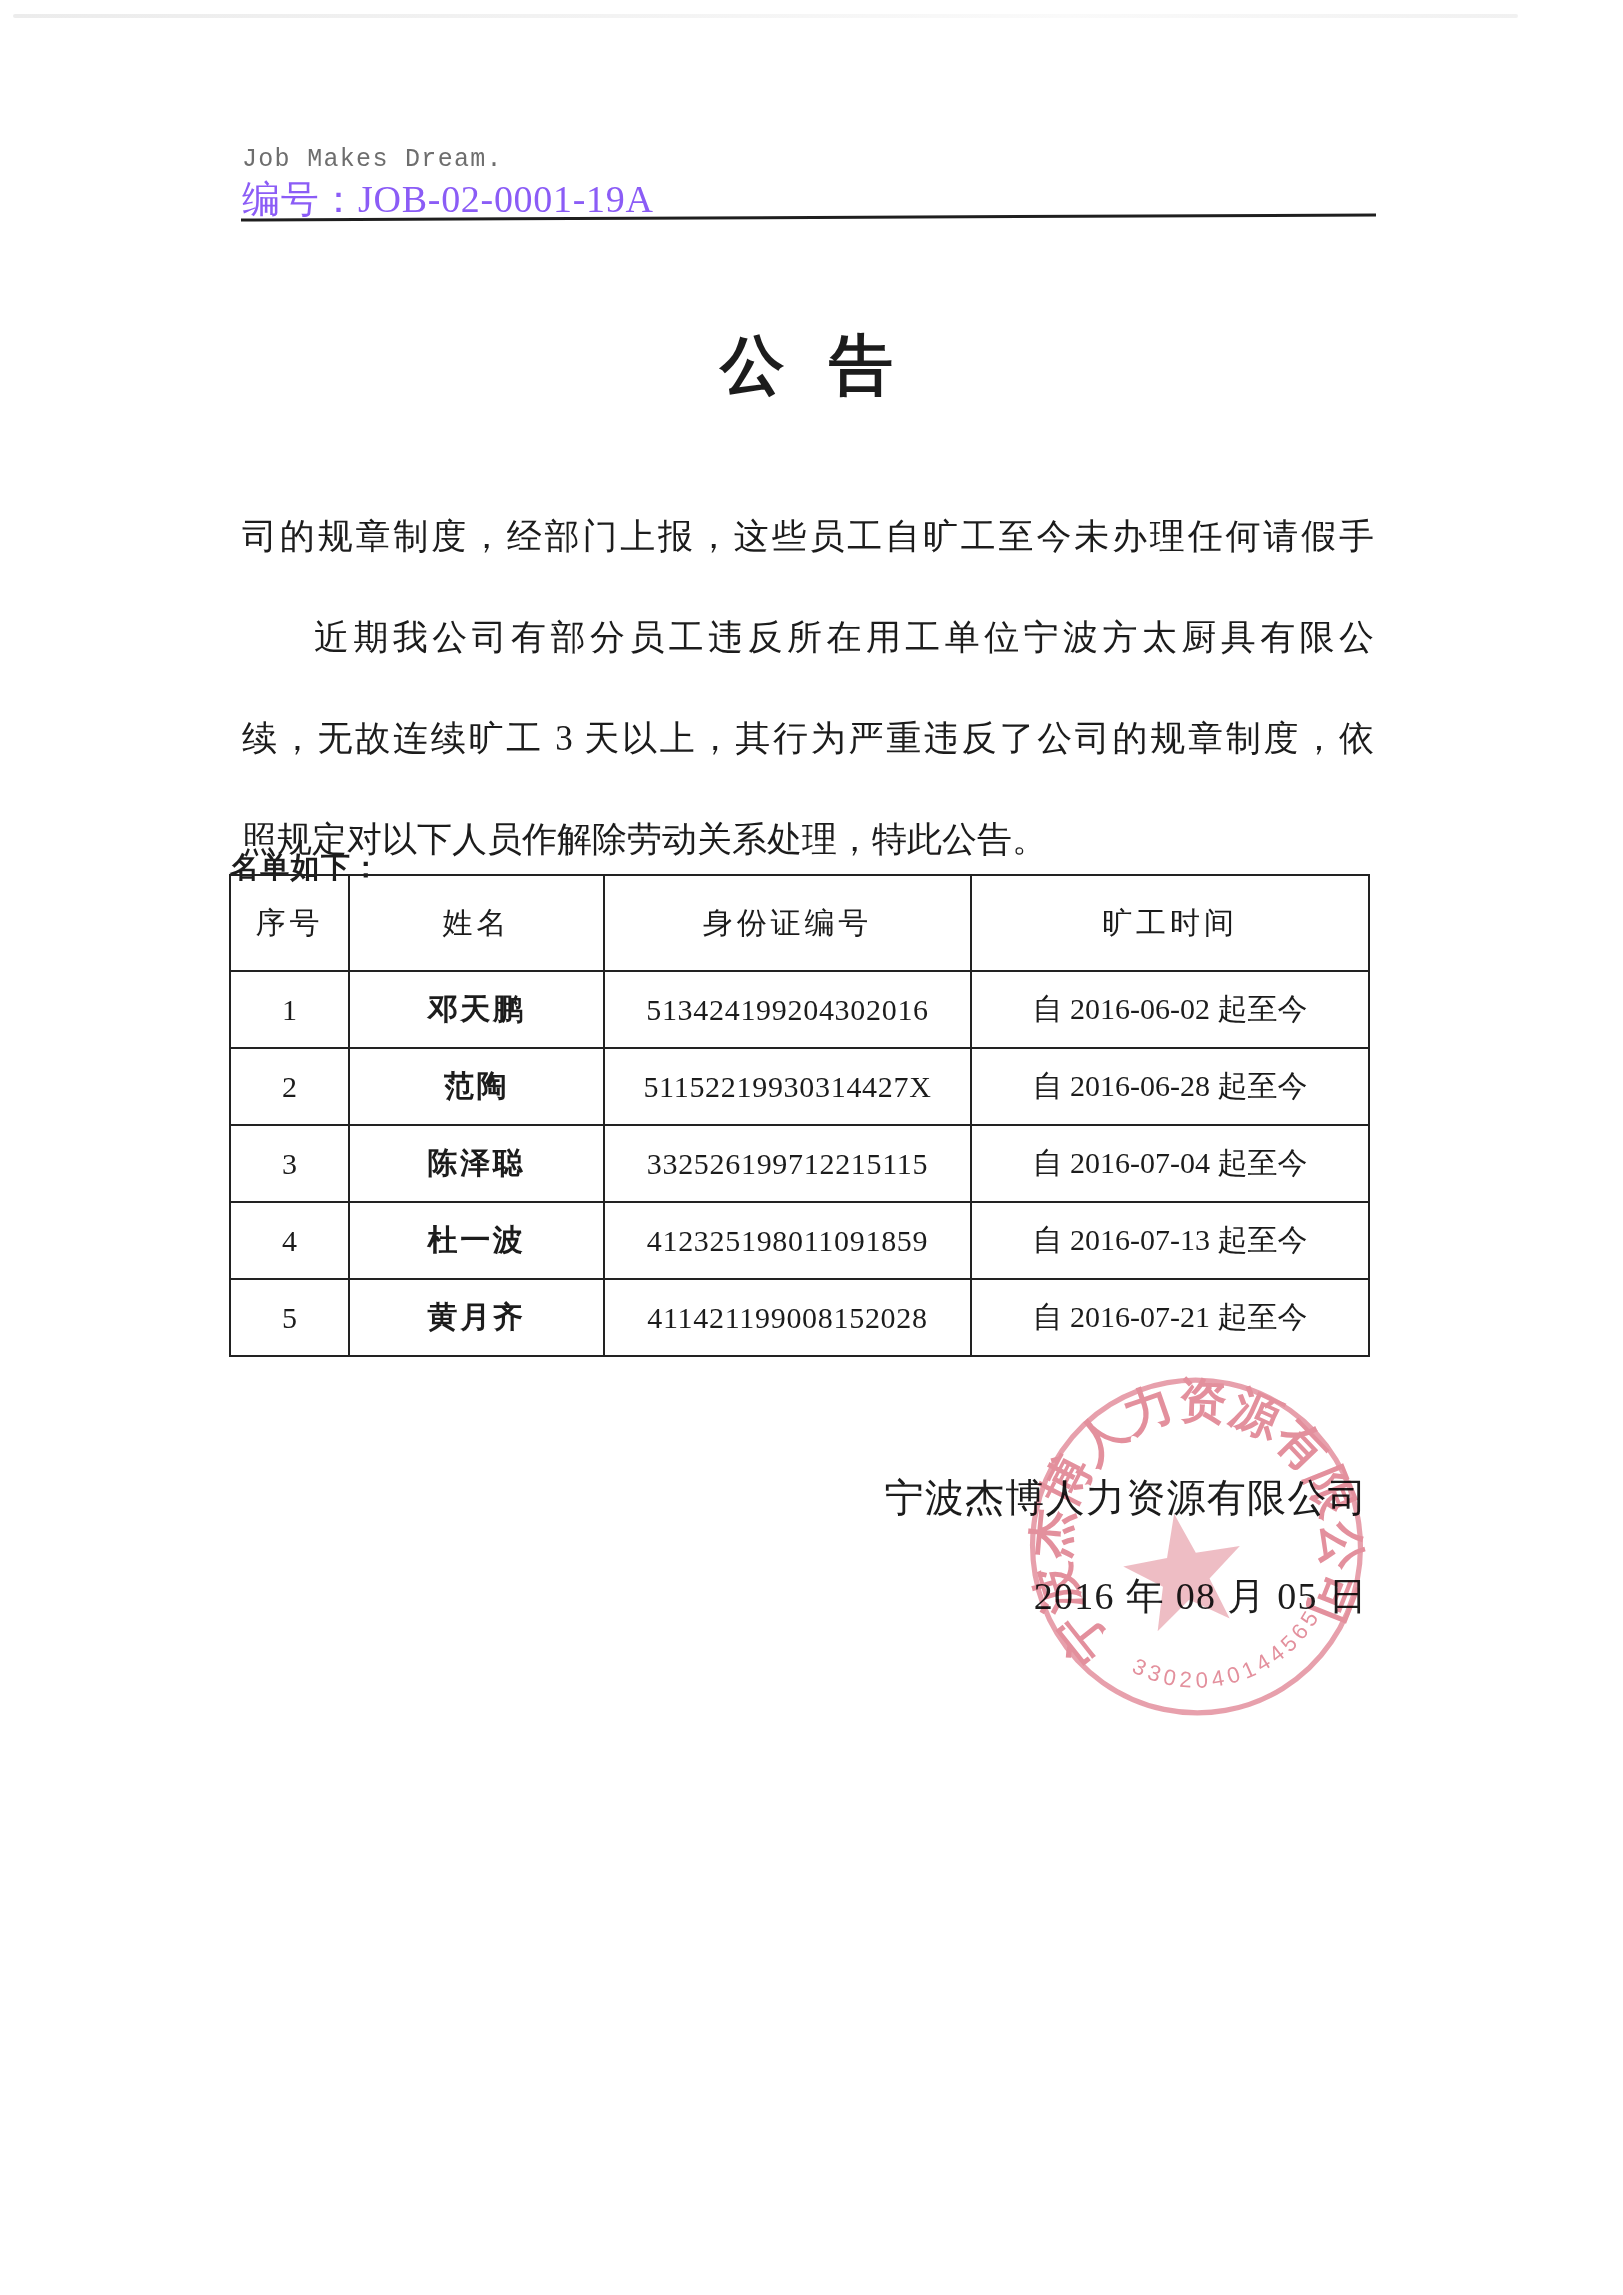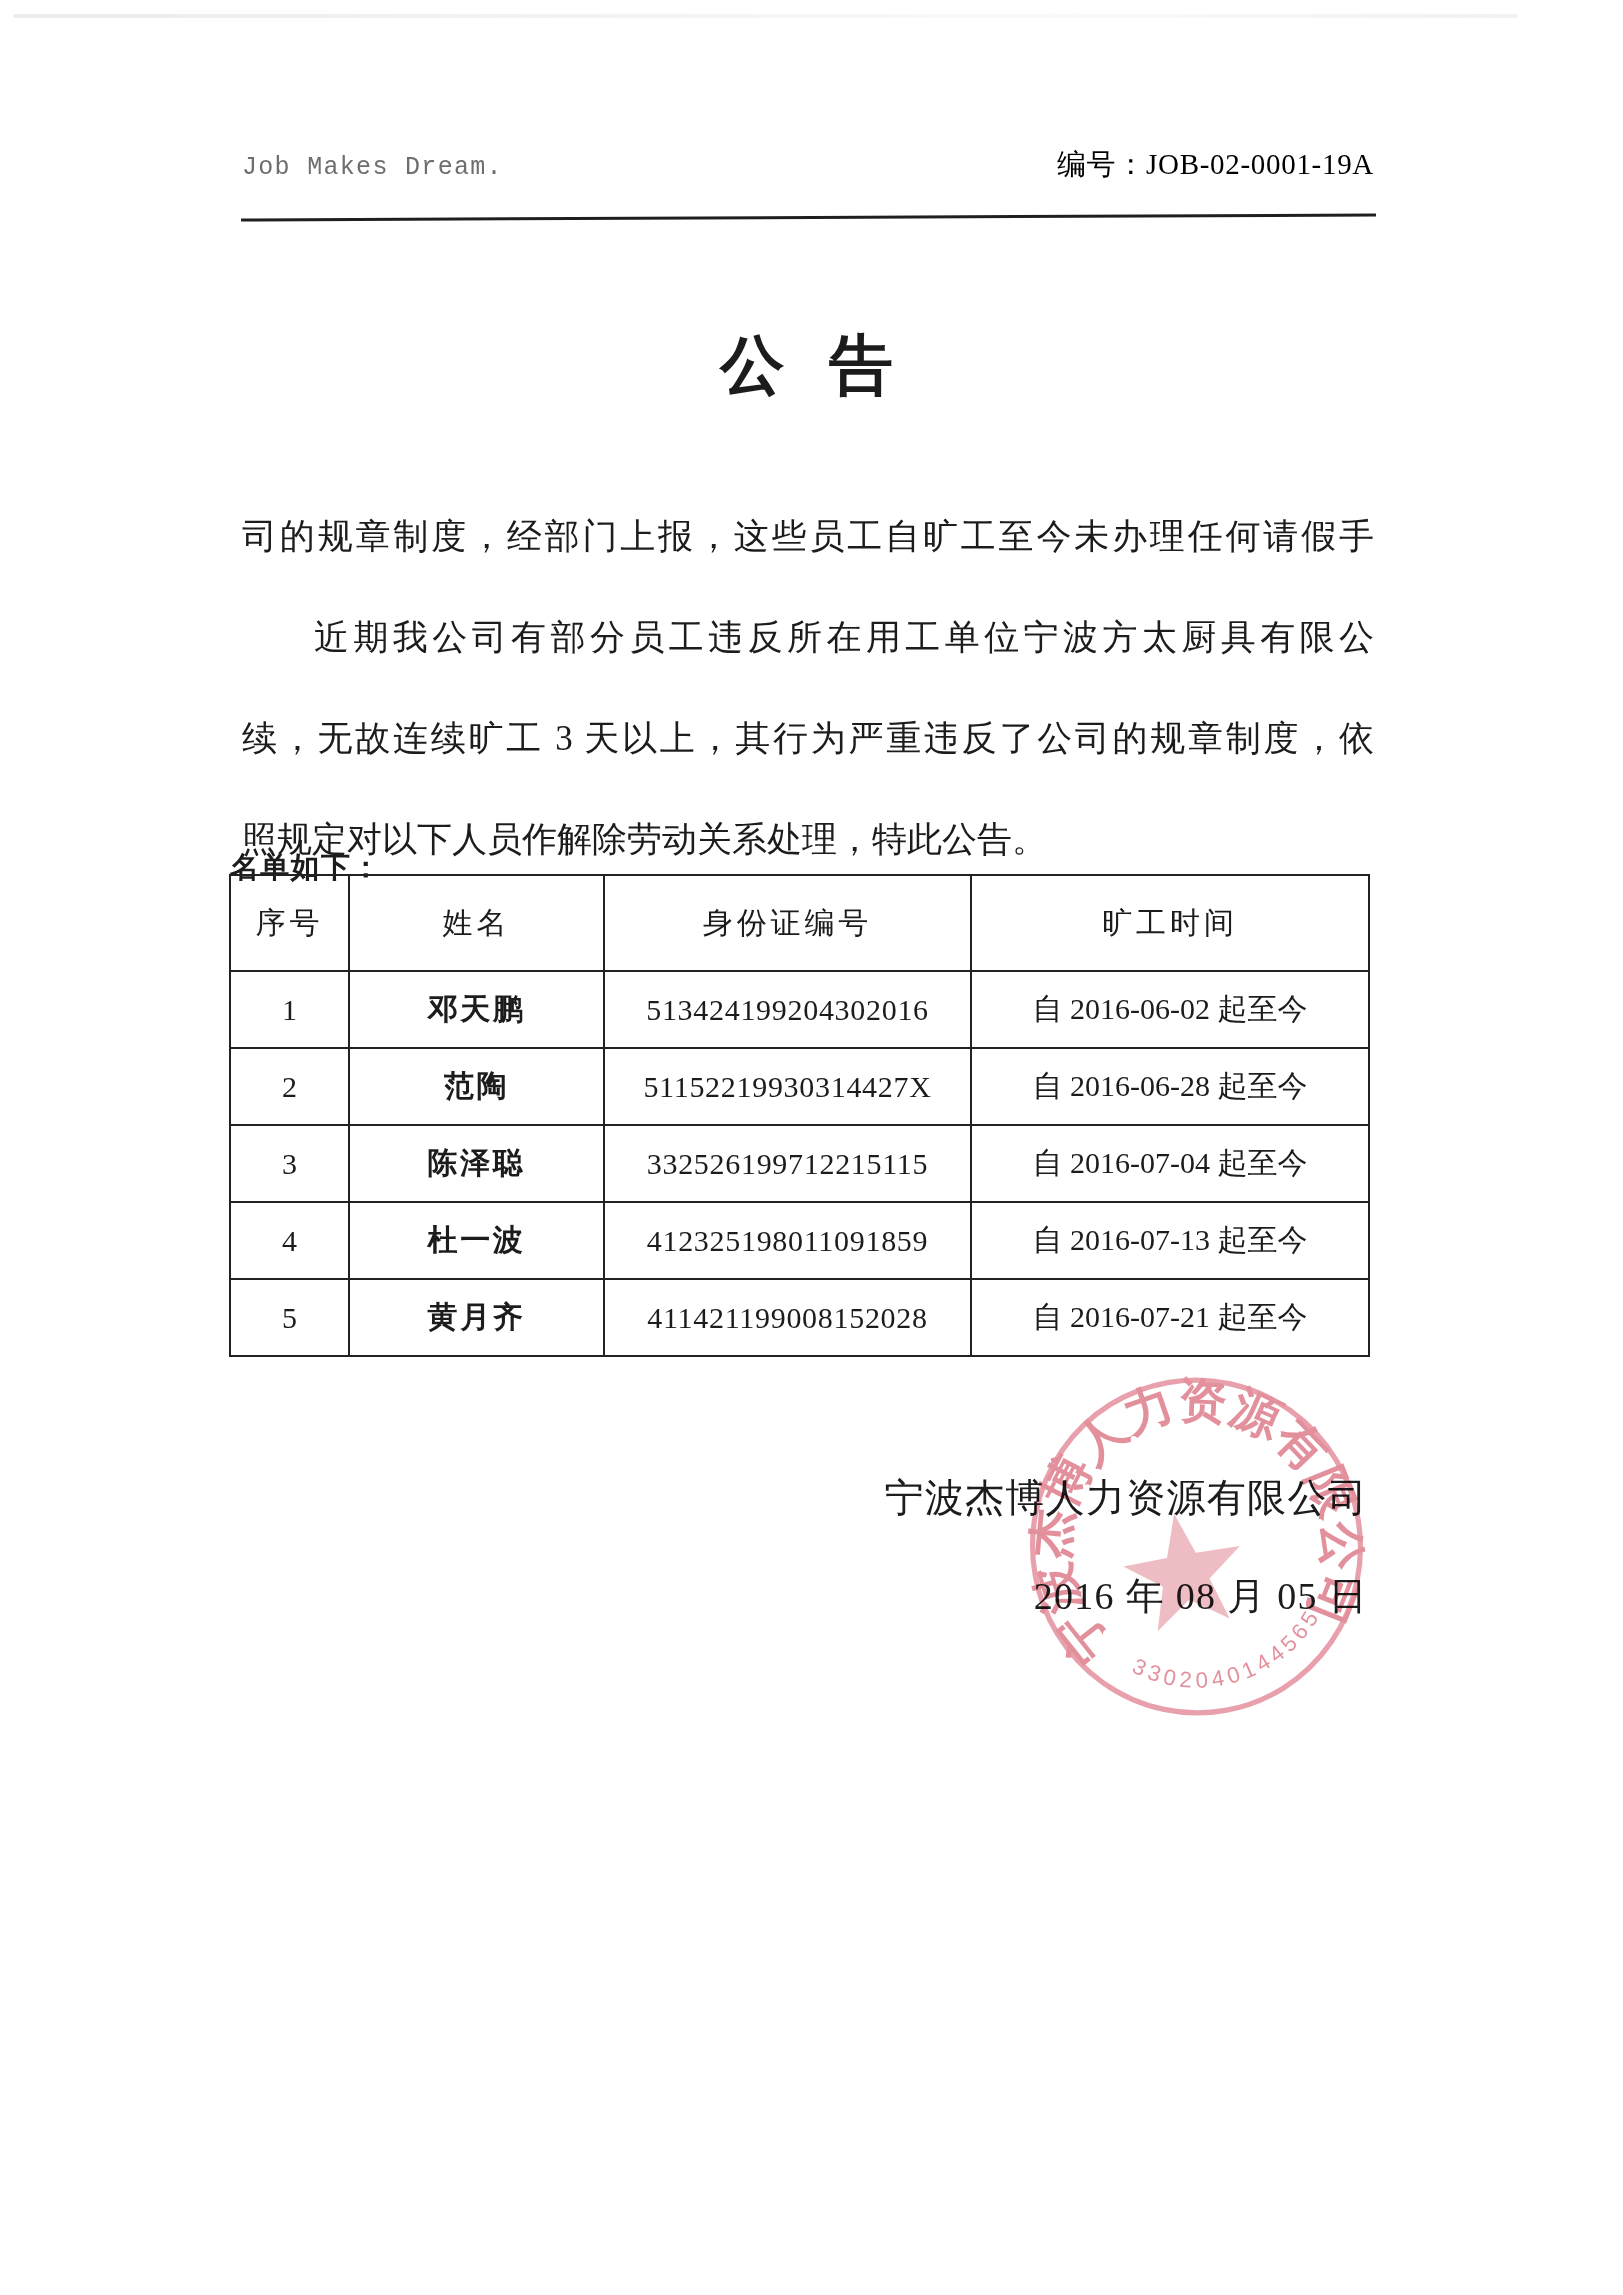--- a/index.html
+++ b/index.html
@@ -12,28 +12,28 @@
     overflow:hidden;
   }
   .scan-streak{
     position:absolute;left:13px;top:14.4px;width:1505px;height:3.9px;
     background:linear-gradient(90deg,#ececec 0%,#f3f3f3 40%,#fafafa 70%,#f1f1f1 100%);
     border-radius:2px;
   }
   
   .doc-header{
     position:absolute;left:242px;top:145px;width:1132px;
-    display:flex;justify-content:space-between;align-items:baseline;
+    display:flex;justify-content:space-between;align-items:baseline;flex-direction:column;
   }
   .brand{
     font-family:"Liberation Mono","DejaVu Sans Mono",monospace;
     font-size:25px;color:#6e6e6e;letter-spacing:1.3px;
   }
   .doc-no{
-    font-size:29px;color:#000000;letter-spacing:0.7px;
+    font-size:38px;color:#8b5cf6;letter-spacing:0.7px;
   }
   .header-rule{
     position:absolute;left:241px;top:216px;width:1135px;height:3.3px;
     background:#1f1f1f;transform:rotate(-0.25deg);
   }
   
   .doc-title{
     position:absolute;left:242px;top:322px;width:1132px;
     text-align:center;font-size:64px;font-weight:bold;
     word-spacing:23.6px;letter-spacing:2.6px;margin:0;

